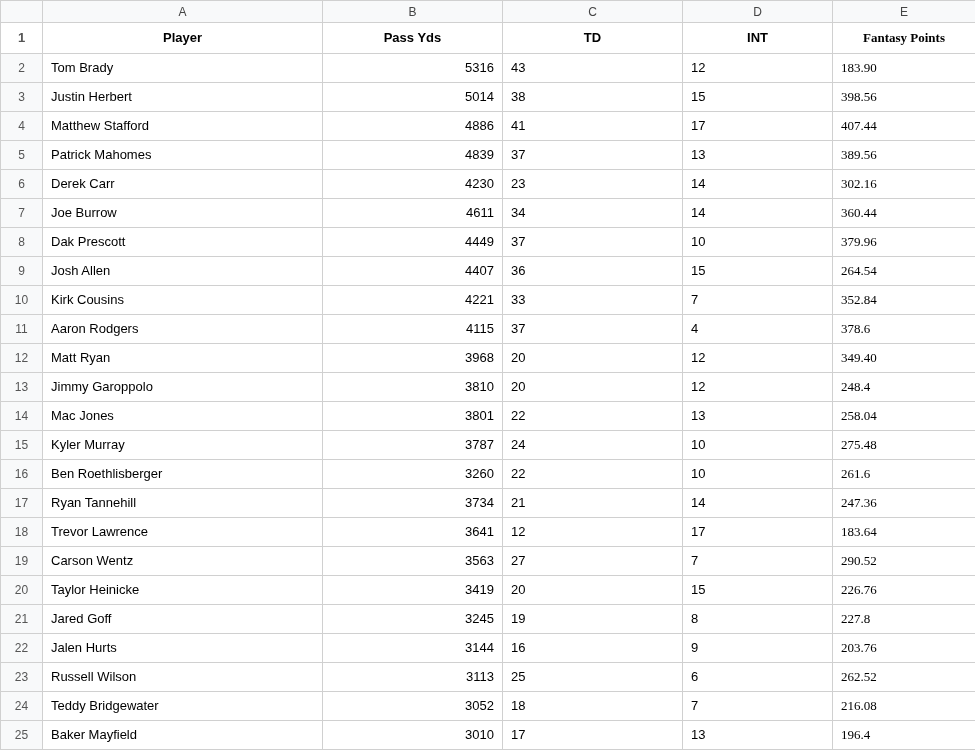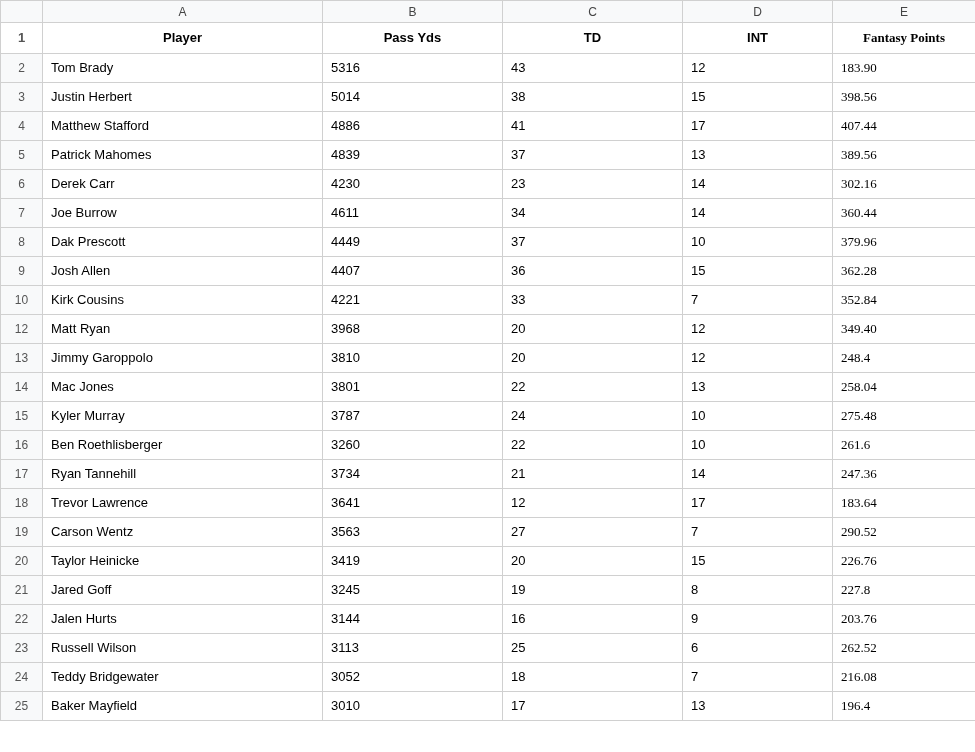--- a/index.html
+++ b/index.html
@@ -48,20 +48,21 @@
     }
 
     
     .col-a {
       width: 280px;
     }
 
     
     .col-b {
       width: 180px;
+      text-align: right;
     }
 
     
     .col-c {
       width: 180px;
     }
 
     
     .col-d {
       width: 150px;
@@ -215,31 +216,39 @@
           <td class="col-c">37</td>
           <td class="col-d">10</td>
           <td class="col-e">379.96</td>
         </tr>
         <tr class="data-row">
           <td class="col-row-num">9</td>
           <td class="col-a">Josh Allen</td>
           <td class="col-b">4407</td>
           <td class="col-c">36</td>
           <td class="col-d">15</td>
-          <td class="col-e">362.28</td>
+          <td class="col-e">264.54</td>
         </tr>
         <tr class="data-row">
           <td class="col-row-num">10</td>
           <td class="col-a">Kirk Cousins</td>
           <td class="col-b">4221</td>
           <td class="col-c">33</td>
           <td class="col-d">7</td>
           <td class="col-e">352.84</td>
         </tr>
         <tr class="data-row">
+          <td class="col-row-num">11</td>
+          <td class="col-a">Aaron Rodgers</td>
+          <td class="col-b">4115</td>
+          <td class="col-c">37</td>
+          <td class="col-d">4</td>
+          <td class="col-e">378.6</td>
+        </tr>
+        <tr class="data-row">
           <td class="col-row-num">12</td>
           <td class="col-a">Matt Ryan</td>
           <td class="col-b">3968</td>
           <td class="col-c">20</td>
           <td class="col-d">12</td>
           <td class="col-e">349.40</td>
         </tr>
         <tr class="data-row">
           <td class="col-row-num">13</td>
           <td class="col-a">Jimmy Garoppolo</td>

